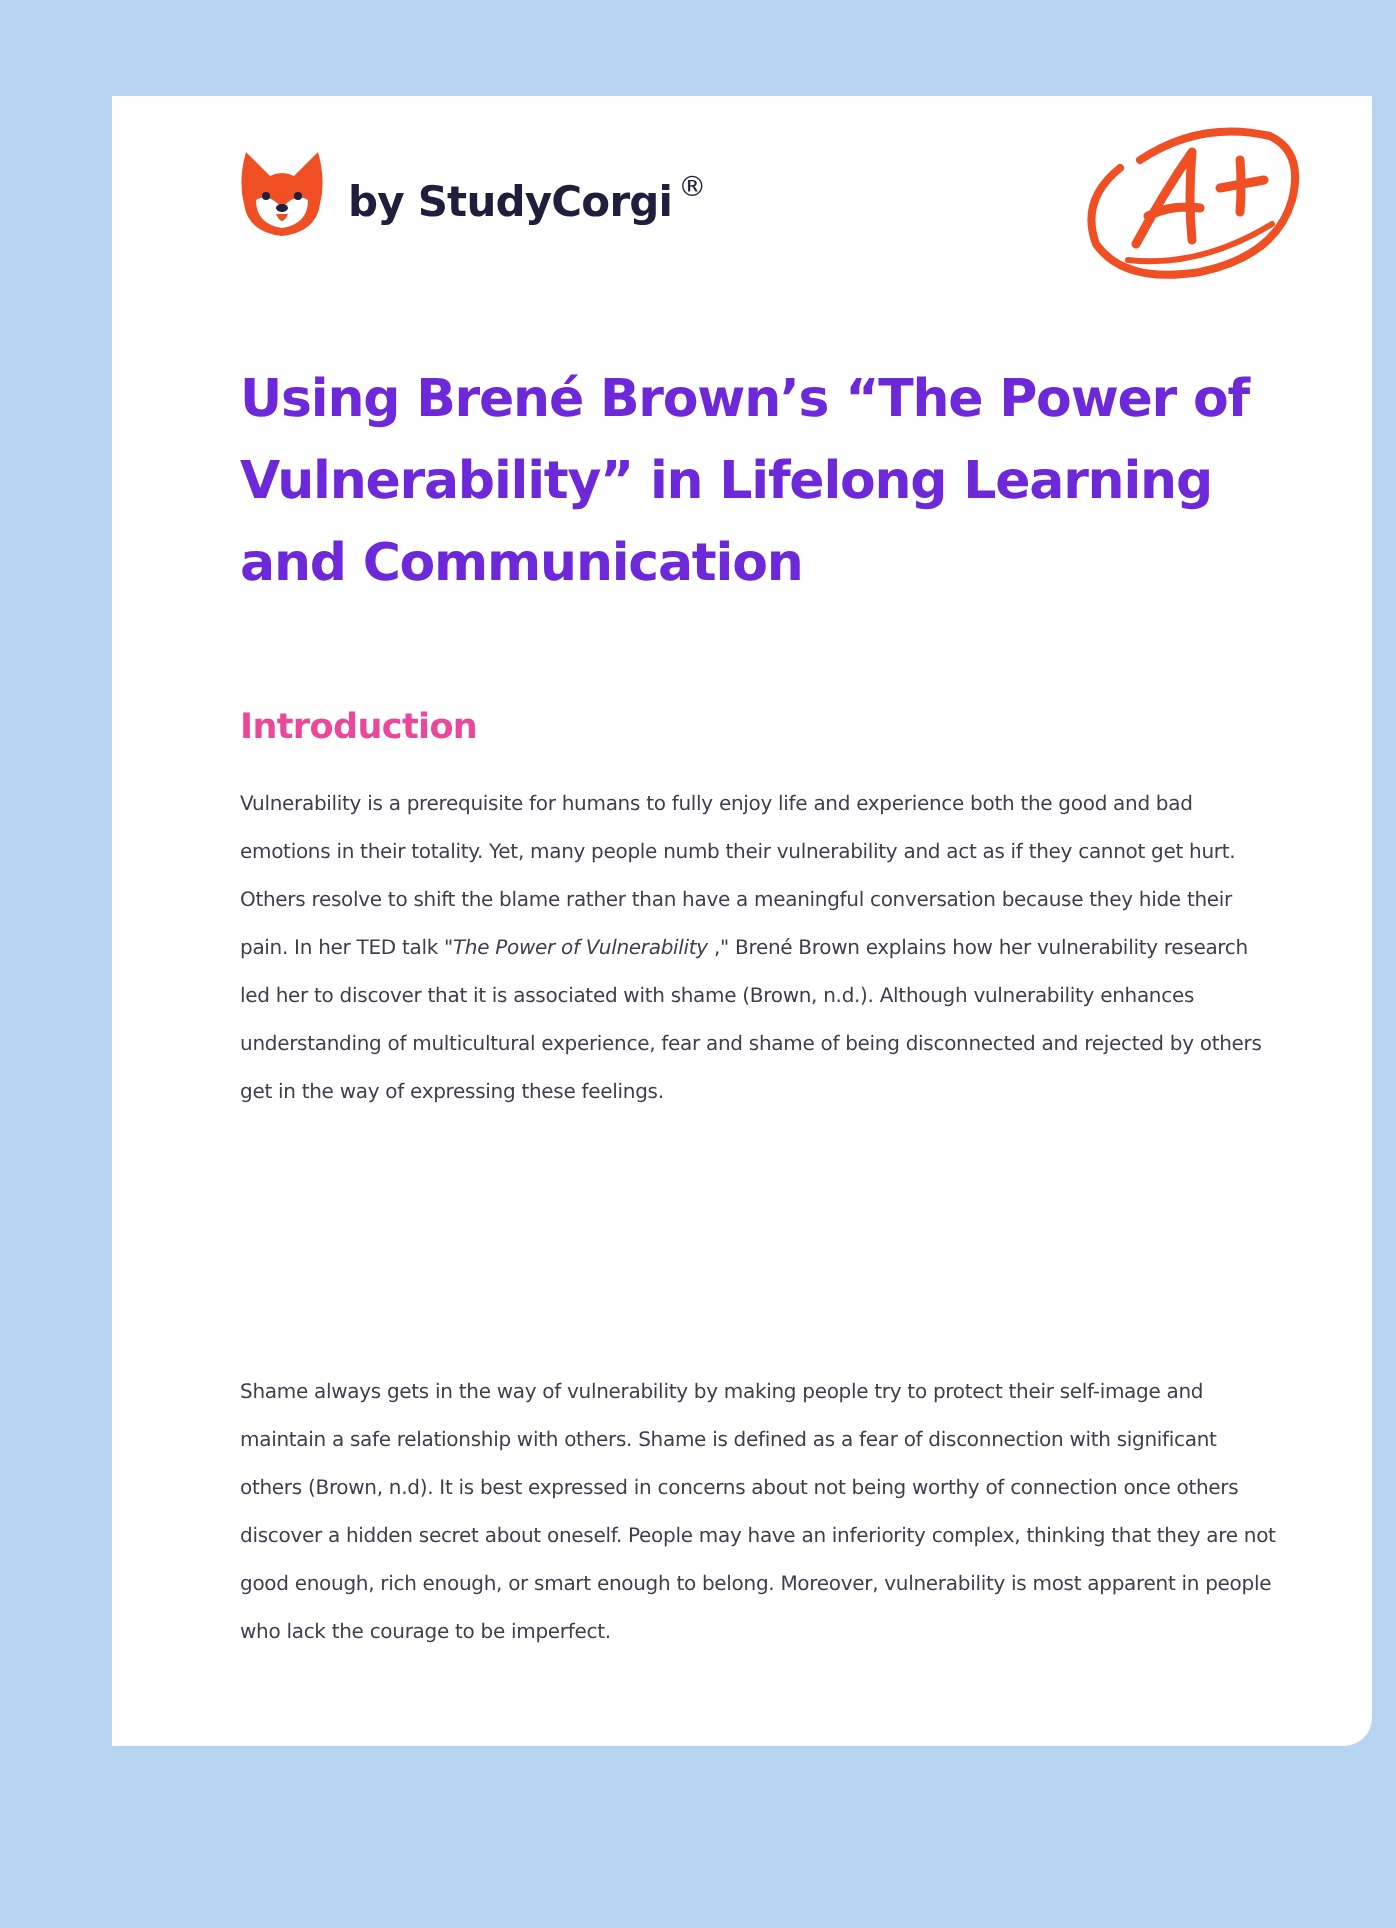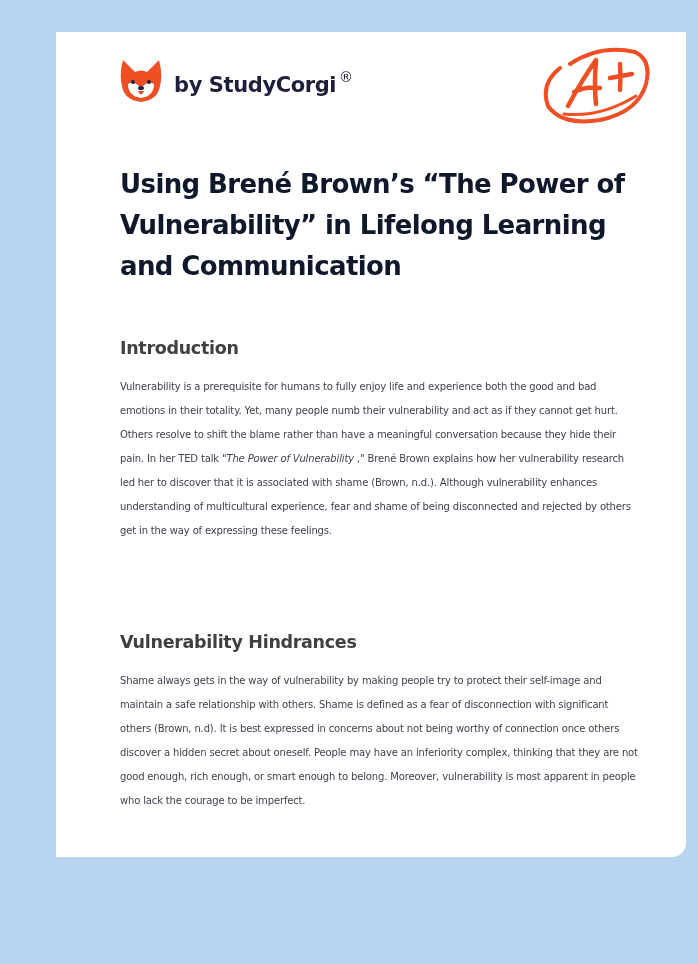--- a/index.html
+++ b/index.html
@@ -3,53 +3,53 @@
 <meta charset="utf-8">
 <style>
   html, body { margin: 0; padding: 0; }
   body {
     width: 698px; height: 964px; overflow: hidden;
     background: #b7d4f1;
     font-family: "Liberation Sans", "DejaVu Sans", sans-serif;
     position: relative;
   }
   .card {
-    position: absolute; left: 56px; top: 32px;
+    position: absolute; left: 56px; top: 48px;
     width: 630px; height: 825px;
     background: #ffffff;
     border-bottom-right-radius: 14px;
     overflow: hidden;
   }
   .header { position: absolute; left: 64px; top: 26px; right: 0; height: 70px; }
   .logo { position: absolute; left: 0; top: 0; display: flex; align-items: center; }
   .logo-mark { width: 42px; height: 46px; }
   .logo-text {
     margin-left: 12px; margin-top: 8px;
     font-family: "DejaVu Sans", sans-serif; font-weight: bold;
     font-size: 21px; color: #1f1f3d; letter-spacing: -0.4px;
   }
   .reg { font-size: 14px; font-weight: normal; position: relative; top: -10px; margin-left: 3px; color: #1f1f3d; }
   .grade { position: absolute; left: 420px; top: -14px; width: 112px; height: 82px; }
   .title {
     position: absolute; left: 64px; top: 132px; width: 520px;
     font-family: "DejaVu Sans", sans-serif; font-weight: bold;
-    font-size: 26px; line-height: 41px; color: #0f172a; margin: 0;
+    font-size: 26px; line-height: 41px; color: #6d28d9; margin: 0;
     letter-spacing: -0.6px;
   }
   .meta {
     position: absolute; left: 64px; top: 264px;
     font-size: 13px; color: #8a8d99;
   }
   .meta .topic-val { color: #26264a; }
   .meta .sep { color: #e0592c; margin: 0 9px; }
   .meta .gap { margin-left: 6px; }
   .h2 {
     position: absolute; left: 64px; margin: 0;
     font-family: "DejaVu Sans", sans-serif; font-weight: bold;
-    font-size: 17.5px; color: #404040; letter-spacing: -0.3px;
+    font-size: 17.5px; color: #ec4899; letter-spacing: -0.3px;
   }
   .p {
     position: absolute; left: 64px; width: 520px; margin: 0;
     font-family: "DejaVu Sans", sans-serif;
     font-size: 10px; line-height: 24px; color: #3d3f4d;
     letter-spacing: -0.15px;
   }
   .p em { font-style: italic; }
 </style>
 </head>
@@ -76,16 +76,15 @@
       <path d="M24 70 Q60 74 96 52" fill="none" stroke="#f04e23" stroke-width="3" stroke-linecap="round"></path>
     </svg>
   </div>
 
   <h1 class="title">Using Brené Brown’s “The Power of Vulnerability” in Lifelong Learning and Communication</h1>
 
 
   <h2 class="h2" style="top:306px;">Introduction</h2>
   <p class="p" style="top:343px;"><span>Vulnerability is a prerequisite for humans to fully enjoy life and experience both the good and bad emotions in their totality. Yet, many people numb their vulnerability and act as if they cannot get hurt. Others resolve to shift the blame rather than have a meaningful conversation because they hide their pain. In her TED talk "</span><em>The Power of Vulnerability</em><span> ," Brené Brown explains how her vulnerability research led her to discover that it is associated with shame (Brown, n.d.). Although vulnerability enhances understanding of multicultural experience, fear and shame of being disconnected and rejected by others get in the way of expressing these feelings.</span></p>
 
-  <h2 class="h2" style="top:600px;">Vulnerability Hindrances</h2>
   <p class="p" style="top:637px;">Shame always gets in the way of vulnerability by making people try to protect their self-image and maintain a safe relationship with others. Shame is defined as a fear of disconnection with significant others (Brown, n.d). It is best expressed in concerns about not being worthy of connection once others discover a hidden secret about oneself. People may have an inferiority complex, thinking that they are not good enough, rich enough, or smart enough to belong. Moreover, vulnerability is most apparent in people who lack the courage to be imperfect.</p>
 
 </div>
 
 </body></html>

